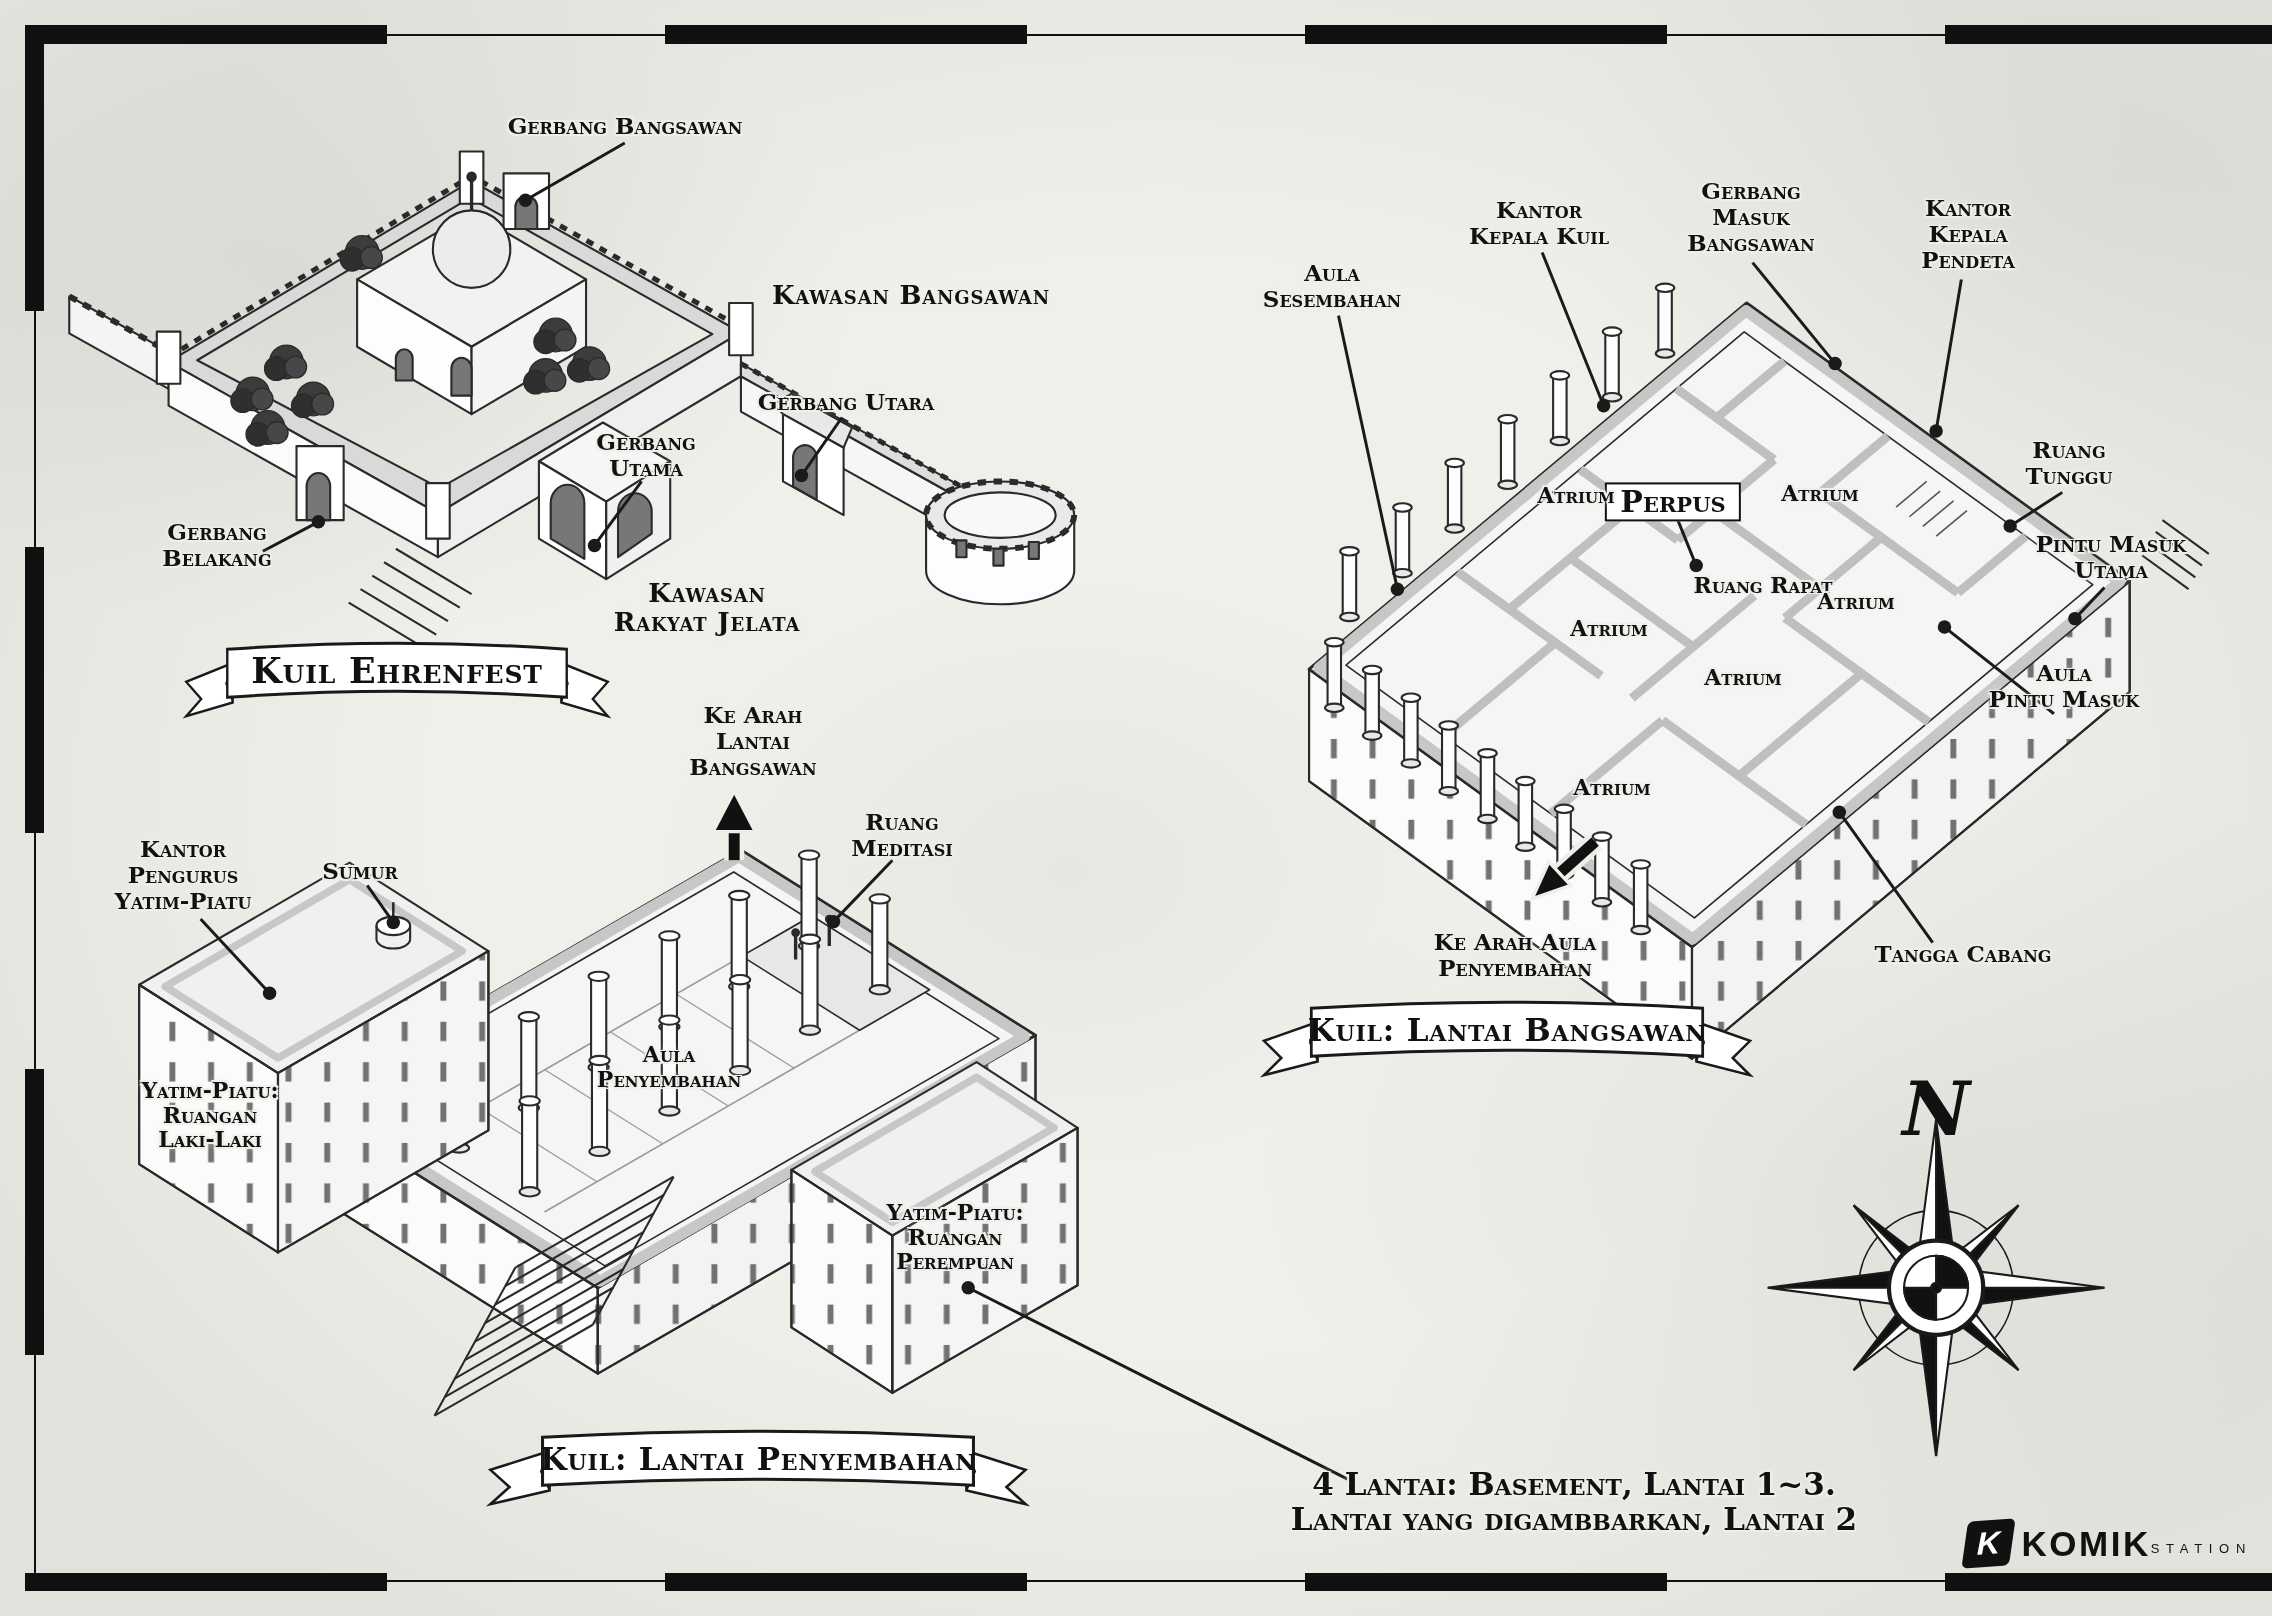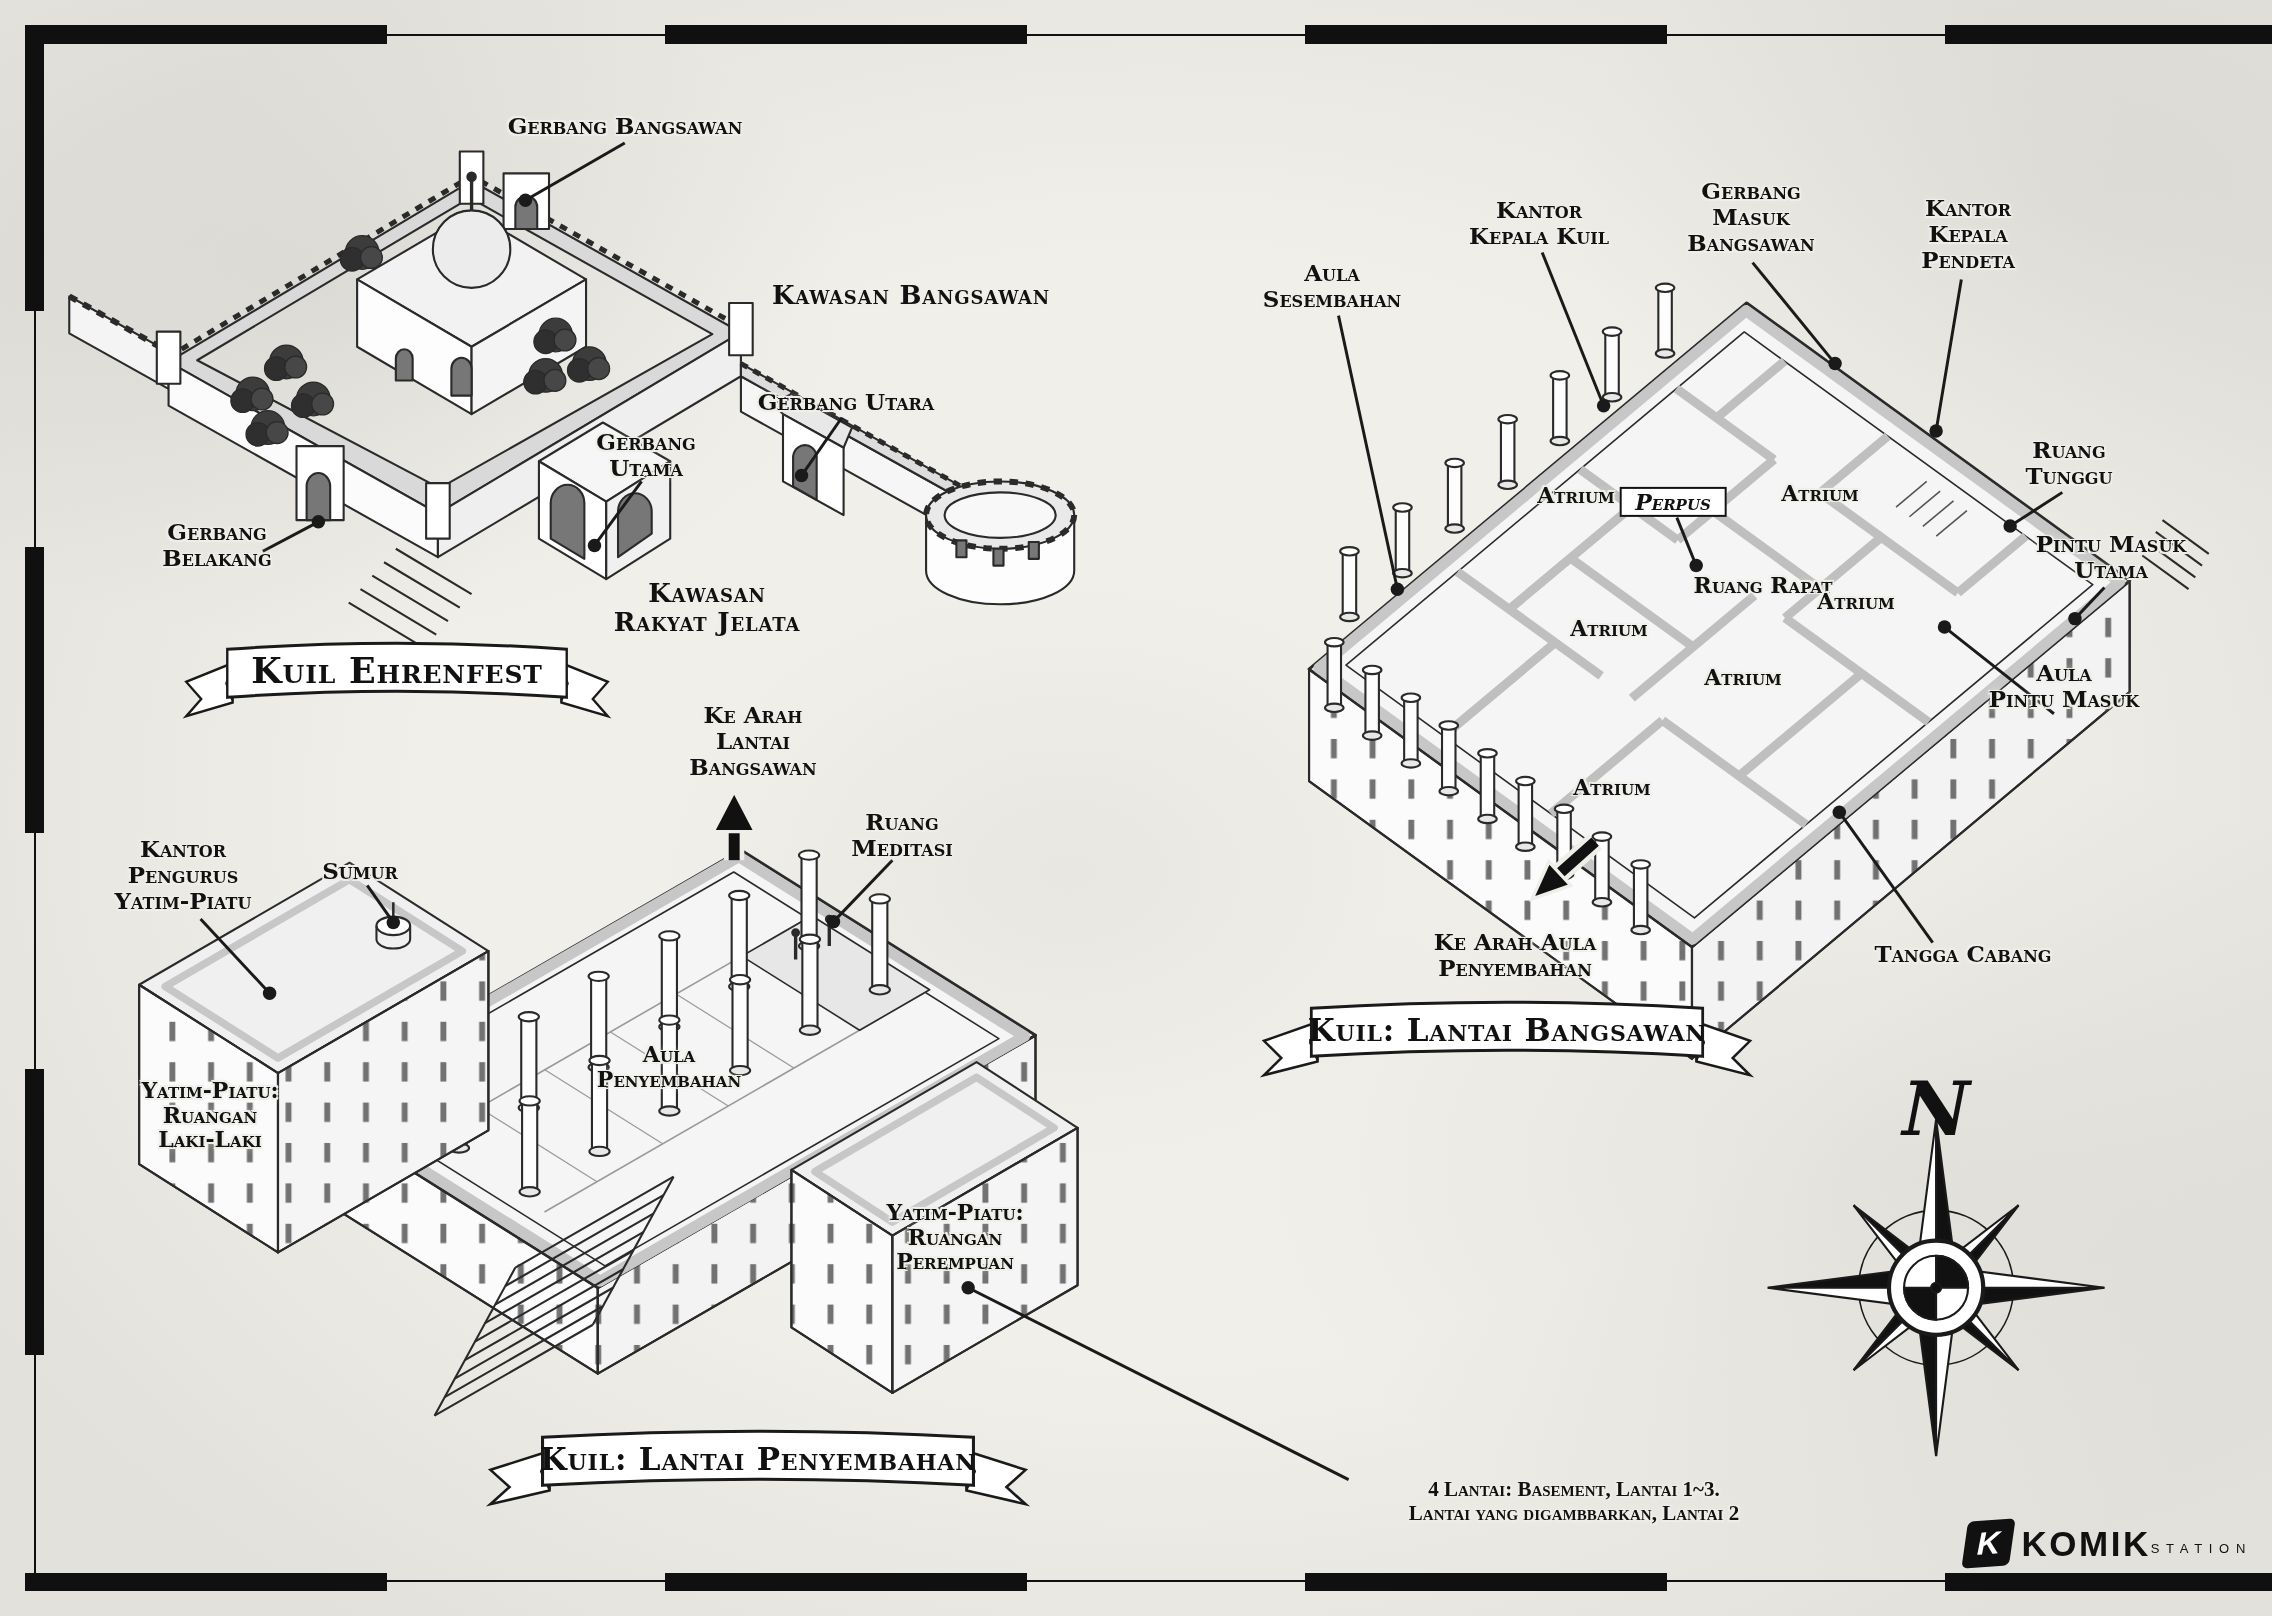--- a/index.html
+++ b/index.html
@@ -40,23 +40,23 @@
   .lbl{
     position:absolute;transform:translate(-50%,-50%);
     font-family:"DejaVu Serif",serif;font-weight:bold;font-variant:small-caps;
     font-size:23px;line-height:1.12;color:#111;text-align:center;white-space:nowrap;
     text-shadow:-1.7px -1.7px 0 #efeee9,1.7px -1.7px 0 #efeee9,-1.7px 1.7px 0 #efeee9,1.7px 1.7px 0 #efeee9,0 0 7.6px #efeee9;
   }
   .lbl span{display:block;}
   .lbl.big{font-size:26px;letter-spacing:0.8px;}
   .lbl.floor{font-size:22px;}
   .lbl.boxed{
-    background:#fff;border:2.5px solid #111;padding:0.8px 13.5px;text-shadow:none;font-size:22px;font-style:italic;
+    background:#fff;border:2.5px solid #111;padding:0.8px 13.5px;text-shadow:none;font-size:30px;
   }
-  .lbl.note{font-size:21px;font-family:Liberation Serif, serif;}
+  .lbl.note{font-size:31px;}
 
   
   .banner{position:absolute;transform:translate(-50%,-50%);}
   .banner svg{position:absolute;inset:0;width:100%;height:100%;}
   .banner-text{
     position:absolute;left:50%;top:46%;transform:translate(-50%,-50%);
     font-family:"DejaVu Serif",serif;font-weight:bold;font-variant:small-caps;
     font-size:31px;letter-spacing:0.8px;color:#111;white-space:nowrap;
   }
   #banner-temple{left:397px;top:675px;width:438px;height:103px;}

